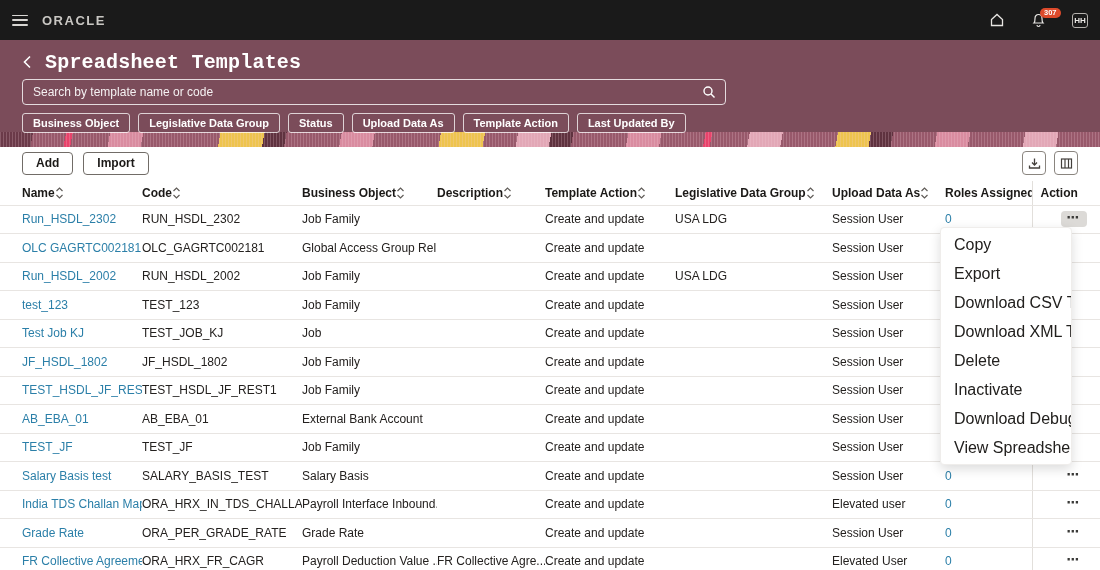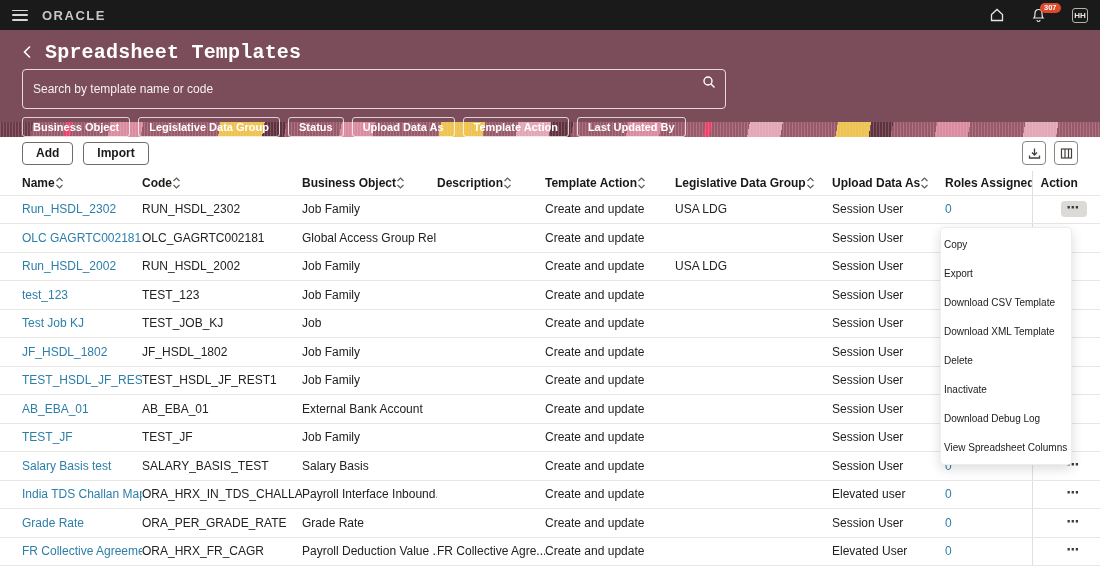--- a/index.html
+++ b/index.html
@@ -9,36 +9,36 @@
     --text:#1f1d1b;
     --row-border:#e8e5e2;
     --btn-border:#716c67;
     --badge:#dd4a2b;
   }
   *{box-sizing:border-box;margin:0;padding:0;}
   html,body{width:1100px;height:570px;overflow:hidden;}
   body{font-family:"Liberation Sans","DejaVu Sans",sans-serif;background:#fff;color:var(--text);position:relative;}
 
   
-  .topbar{height:30px;background:var(--topbar-bg);display:flex;align-items:center;padding:0 12px;}
+  .topbar{height:40px;background:var(--topbar-bg);display:flex;align-items:center;padding:0 12px;}
   .hamburger{width:16px;height:11px;display:flex;flex-direction:column;justify-content:space-between;cursor:pointer;}
   .hamburger span{display:block;height:1.6px;background:#d8d6d3;border-radius:1px;}
   .brand{margin-left:14px;color:#c9c7c3;font-size:13px;font-weight:700;letter-spacing:1.5px;}
   .topbar-right{margin-left:auto;display:flex;align-items:center;gap:26px;}
   .icon-btn{background:none;border:none;display:flex;align-items:center;justify-content:center;cursor:pointer;position:relative;padding:0;}
   .badge{position:absolute;top:-4px;left:9px;background:var(--badge);color:#fff;font-size:7.5px;font-weight:700;border-radius:7px;padding:1px 4px;line-height:8px;}
   .avatar{width:16px;height:15px;border:1px solid #b5b2ae;border-radius:3px;display:flex;align-items:center;justify-content:center;color:#eceae7;font-size:8px;font-weight:700;cursor:pointer;}
 
   
   .hero{height:92px;background:var(--hero-bg);padding-top:7px;}
   .title-row{display:flex;align-items:center;gap:13px;padding:0 22px;height:30px;}
   .back{background:none;border:none;cursor:pointer;display:flex;align-items:center;}
   .page-title{color:#fff;font-size:20px;font-weight:700;letter-spacing:.2px;font-family:Liberation Mono, monospace;}
   .search-wrap{position:relative;margin:2px 22px 0;width:704px;}
-  .search-wrap input{width:100%;height:40px;background:transparent;border:1px solid rgba(255,255,255,.8);border-radius:4px;color:#fff;font-size:12px;padding:0 34px 0 10px;outline:none;font-family:inherit;}
+  .search-wrap input{width:100%;height:26px;background:transparent;border:1px solid rgba(255,255,255,.8);border-radius:4px;color:#fff;font-size:12px;padding:0 34px 0 10px;outline:none;font-family:inherit;}
   .search-wrap input::placeholder{color:rgba(255,255,255,.92);}
   .search-btn{position:absolute;right:4px;top:2px;width:26px;height:22px;background:none;border:none;cursor:pointer;display:flex;align-items:center;justify-content:center;}
   .chips{display:flex;gap:8px;padding:8px 22px 0;}
   .chip{height:20px;padding:0 10px;border:1px solid rgba(255,255,255,.75);border-radius:3px;background:transparent;color:#fff;font-size:11px;font-weight:700;display:flex;align-items:center;cursor:pointer;font-family:inherit;white-space:nowrap;}
 
   
   .banner{height:15px;background-color:#98596b;background-image:
     repeating-linear-gradient(90deg, rgba(244,208,218,.22) 0 1px, transparent 1px 3px),
     linear-gradient(100deg,
       #6b3a49 0 3%, transparent 3% 6%,
@@ -69,21 +69,21 @@
   tbody td{height:28.5px;border-bottom:1px solid var(--row-border);color:#24211f;}
   th:first-child,td:first-child{padding-left:22px;}
   th.action-col,td.action-col{border-left:1px solid #e2dfdb;padding-left:8px;}
   .th-inner{display:inline-flex;align-items:center;gap:0;}
   a.cell-link{color:var(--link);text-decoration:none;cursor:pointer;}
   .dots-btn{background:none;border:none;font-size:13px;font-weight:700;color:#3a3a38;letter-spacing:1px;cursor:pointer;padding:1px 6px 3px;border-radius:4px;line-height:12px;margin-left:20px;font-family:inherit;}
   .dots-btn.active{background:#dcdad7;}
 
   
   .menu{position:absolute;left:940px;top:227px;width:132px;background:#fff;border:1px solid #efedeb;border-radius:4px;box-shadow:0 4px 12px rgba(0,0,0,.14);padding:2px 0;z-index:10;}
-  .menu-item{height:29px;line-height:29px;padding-left:3px;font-size:10px;color:#22201e;cursor:pointer;white-space:nowrap;overflow:hidden;}
+  .menu-item{height:29px;line-height:29px;padding-left:13px;font-size:16px;color:#22201e;cursor:pointer;white-space:nowrap;overflow:hidden;}
 
   svg{display:block;}
 </style>
 </head>
 <body>
 
 <div class="topbar">
   <div class="hamburger">
       <span></span>
       <span></span>

